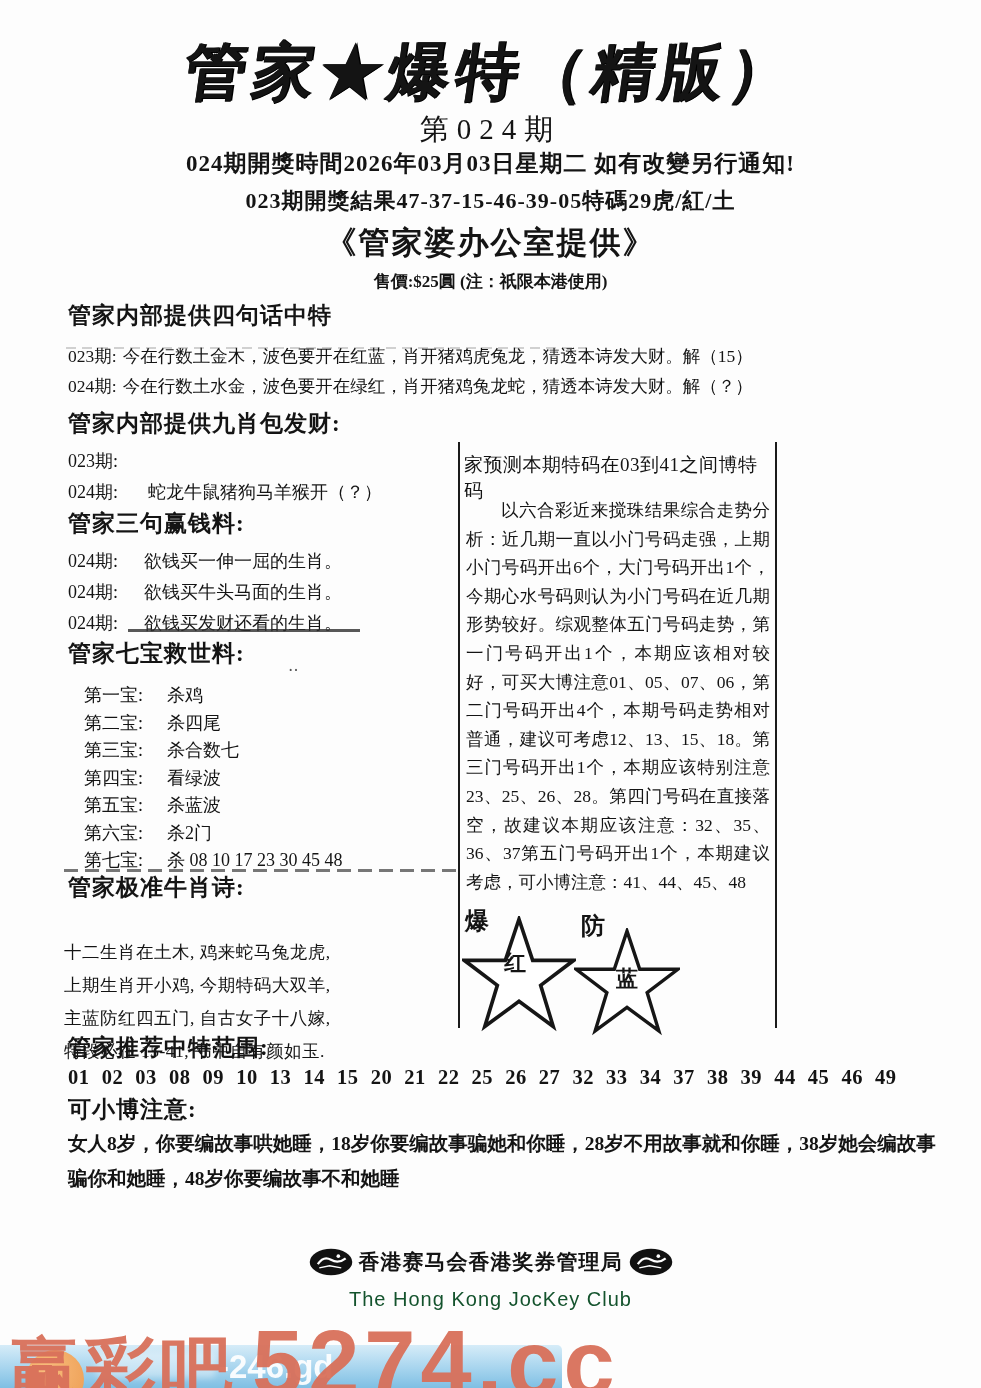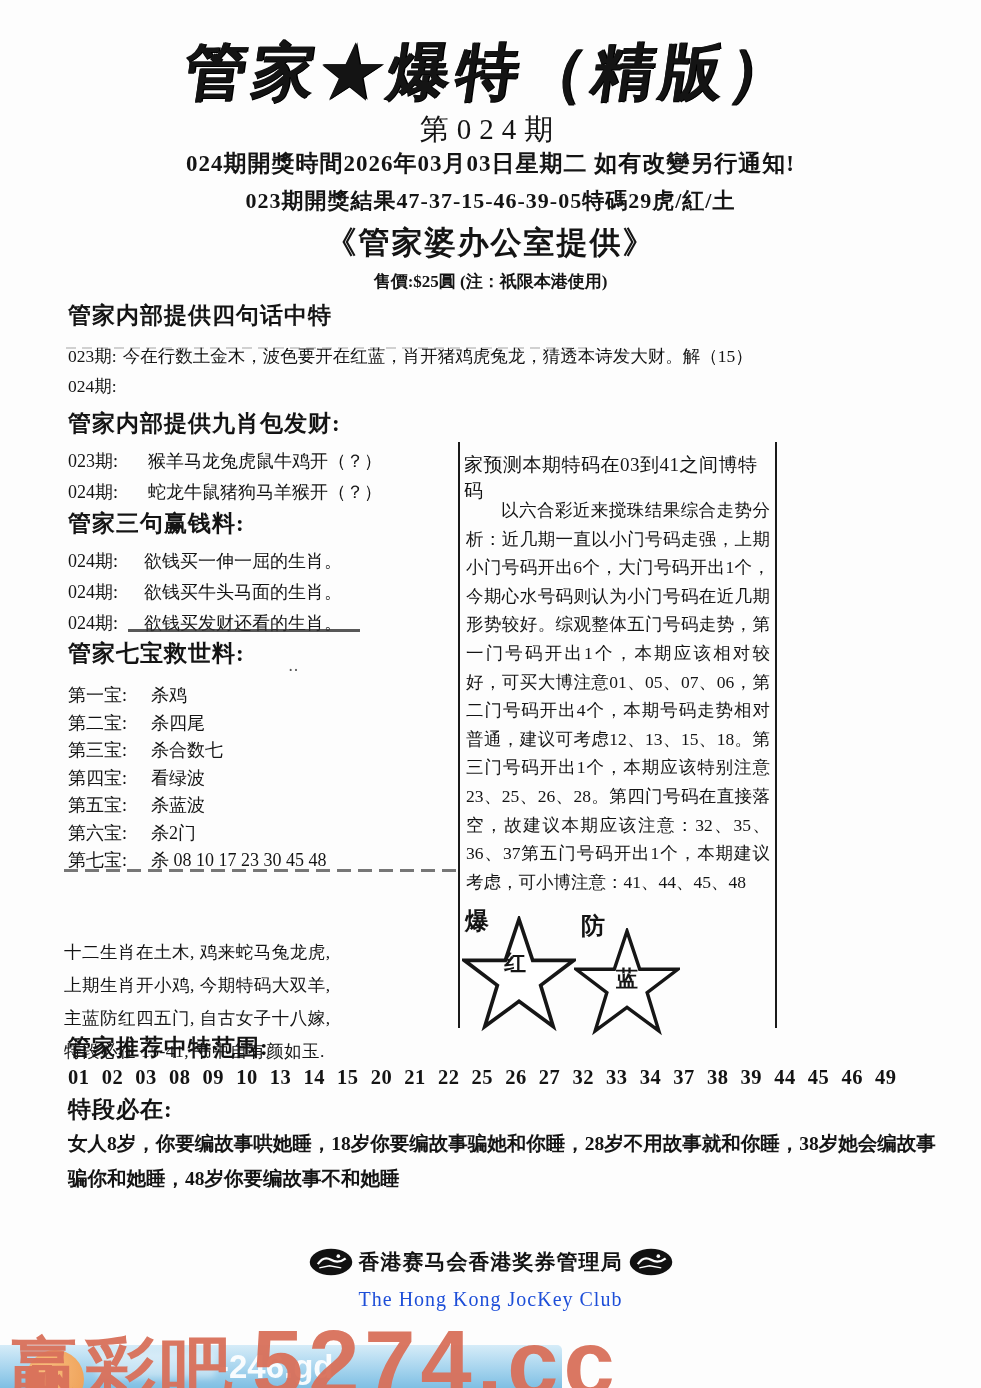--- a/index.html
+++ b/index.html
@@ -26,21 +26,21 @@
   .krow .k{flex:0 0 auto;}
   .sec1rows{top:341px;left:68px;width:880px;font-size:17.5px;line-height:30px;}
   .sec1rows .k{margin-right:6px;}
   .sec1rows .krow{white-space:nowrap;}
 
   .nine-rows{top:446px;left:68px;font-size:18px;line-height:31px;}
   .nine-rows .k{margin-right:30px;}
   .three-rows{top:546px;left:68px;font-size:18px;line-height:31px;}
   .three-rows .k{margin-right:26px;}
   .seven-rows{top:682px;left:68px;font-size:18px;line-height:27.5px;}
-  .seven-rows .k{margin-right:24px;}
+  .seven-rows .k{margin-right:24px;margin-left:16px;}
   .poem{top:936px;left:64px;width:400px;font-size:17.5px;line-height:33px;letter-spacing:.5px;}
 
   
   .vline{width:2px;background:#1b1b1b;top:442px;height:586px;}
   .rp-line1{top:424px;left:462px;width:312px;font-size:19px;text-align:center;letter-spacing:.5px;}
   .rp-line2{top:452px;left:464px;width:310px;font-size:19px;letter-spacing:.5px;}
   .rp-analysis{top:496px;left:466px;width:304px;font-size:17.5px;line-height:28.6px;
                text-indent:2em;text-align:justify;margin:0;}
   .stars{top:902px;left:460px;width:250px;height:140px;}
   .star-label{position:absolute;font-size:24px;font-weight:700;}
@@ -49,22 +49,22 @@
 
   
   .rec-h{top:1032px;left:68px;}
   .rec-nums{top:1066px;left:68px;font-size:20.5px;font-weight:700;word-spacing:6.5px;letter-spacing:.5px;}
   .humor-h{top:1094px;left:68px;}
   .humor-t{top:1126px;left:68px;width:876px;font-size:19.5px;font-weight:700;line-height:35px;margin:0;}
 
   
   .footer-row{top:1248px;left:0;right:0;display:flex;justify-content:center;align-items:flex-end;gap:6px;z-index:1;}
   .footer-cn{font-size:21px;font-weight:700;letter-spacing:1px;}
-  .footer-en{top:1288px;font-size:20px;color:#1d4ed8;letter-spacing:1px;
-             font-family:Liberation Serif, serif;z-index:1;}
+  .footer-en{top:1288px;font-size:20px;color:#14532d;letter-spacing:1px;
+             font-family:Liberation Sans, sans-serif;z-index:1;}
 
   
   .band{top:1345px;left:0;width:562px;height:43px;z-index:2;border-top-right-radius:5px;
         background:linear-gradient(180deg,#d6ecf8 0%,#a6d4ee 55%,#7fbfe3 100%);}
   .band-blur{position:absolute;top:1352px;left:96px;width:120px;height:26px;z-index:3;
              background:rgba(255,255,255,.38);border-radius:6px;filter:blur(3px);}
   .band-text{top:1348px;left:218px;font-size:33px;font-weight:700;z-index:3;
              color:rgba(255,255,255,.92);font-family:"Liberation Sans","DejaVu Sans",sans-serif;}
   .circle{top:1350px;left:26px;width:58px;height:58px;border-radius:50%;z-index:3;
           background:radial-gradient(circle at 35% 35%,#f8bd7e,#ec9b4f);}
@@ -95,28 +95,28 @@
 
   <div class="abs h" style="top:300px;left:68px;">管家内部提供四句话中特</div>
   <div class="abs art-line1"></div>
   <div class="abs sec1rows">
     <div class="krow">
       <span class="k">023期:</span>
       <span>今在行数土金木，波色要开在红蓝，肖开猪鸡虎兔龙，猜透本诗发大财。解（15）</span>
     </div>
     <div class="krow">
       <span class="k">024期:</span>
+      <span>今在行数土水金，波色要开在绿红，肖开猪鸡兔龙蛇，猜透本诗发大财。解（？）</span>
     </div>
   </div>
 
   <div class="abs h" style="top:408px;left:68px;">管家内部提供九肖包发财:</div>
   <div class="abs nine-rows">
     <div class="krow">
       <span class="k">023期:</span>
-      <span>猴羊马龙兔虎鼠牛鸡开（？）</span>
     </div>
     <div class="krow">
       <span class="k">024期:</span>
       <span>蛇龙牛鼠猪狗马羊猴开（？）</span>
     </div>
   </div>
 
   <div class="abs h" style="top:508px;left:68px;">管家三句赢钱料:</div>
   <div class="abs three-rows">
     <div class="krow">
@@ -161,20 +161,21 @@
       <span class="k">第六宝:</span>
       <span>杀2门</span>
     </div>
     <div class="krow">
       <span class="k">第七宝:</span>
       <span>杀 08 10 17 23 30 45 48</span>
     </div>
   </div>
 
   <div class="abs art-line2"></div>
+  <div class="abs h" style="top:872px;left:68px;">管家极准牛肖诗:</div>
   <div class="abs poem">
     <div>十二生肖在土木, 鸡来蛇马兔龙虎,</div>
     <div>上期生肖开小鸡, 今期特码大双羊,</div>
     <div>主蓝防红四五门, 自古女子十八嫁,</div>
     <div>特段必在 15-41, 书中自有颜如玉.</div>
   </div>
 
   <div class="abs vline" style="left:458px;"></div>
   <div class="abs vline" style="left:775px;"></div>
   <div class="abs rp-line2">家预测本期特码在03到41之间博特码</div>
@@ -189,21 +190,21 @@
     <span class="star-label" style="left:121px;top:8px;">防</span>
     <svg class="star-svg" style="left:114px;top:26px;" width="106" height="108" viewBox="0 0 100 100">
       <polygon points="50,2 62,38 98,38 69,60 80,96 50,74 20,96 31,60 2,38 38,38" fill="#ffffff" stroke="#161616" stroke-width="3.2"></polygon>
     </svg>
     <span class="star-char" style="left:156px;top:62px;">蓝</span>
   </div>
 
   <div class="abs h rec-h">管家推荐中特范围:</div>
   <div class="abs rec-nums">01 02 03 08 09 10 13 14 15 20 21 22 25 26 27 32 33 34 37 38 39 44 45 46 49</div>
 
-  <div class="abs h humor-h">特段必在:</div>
+  <div class="abs h humor-h">可小博注意:</div>
   <p class="abs humor-t">女人8岁，你要编故事哄她睡，18岁你要编故事骗她和你睡，28岁不用故事就和你睡，38岁她会编故事骗你和她睡，48岁你要编故事不和她睡</p>
 
   <div class="abs footer-row">
     <svg width="44" height="28" viewBox="0 0 60 38">
       <ellipse cx="30" cy="19" rx="29" ry="18" fill="#111"></ellipse>
       <path d="M12 22 Q20 10 30 16 T50 14" stroke="#fff" stroke-width="3" fill="none"></path>
       <circle cx="40" cy="11" r="2.5" fill="#fff"></circle>
       <path d="M14 27 L28 24 L44 27" stroke="#fff" stroke-width="2" fill="none"></path>
     </svg>
     <span class="footer-cn">香港赛马会香港奖券管理局</span>

